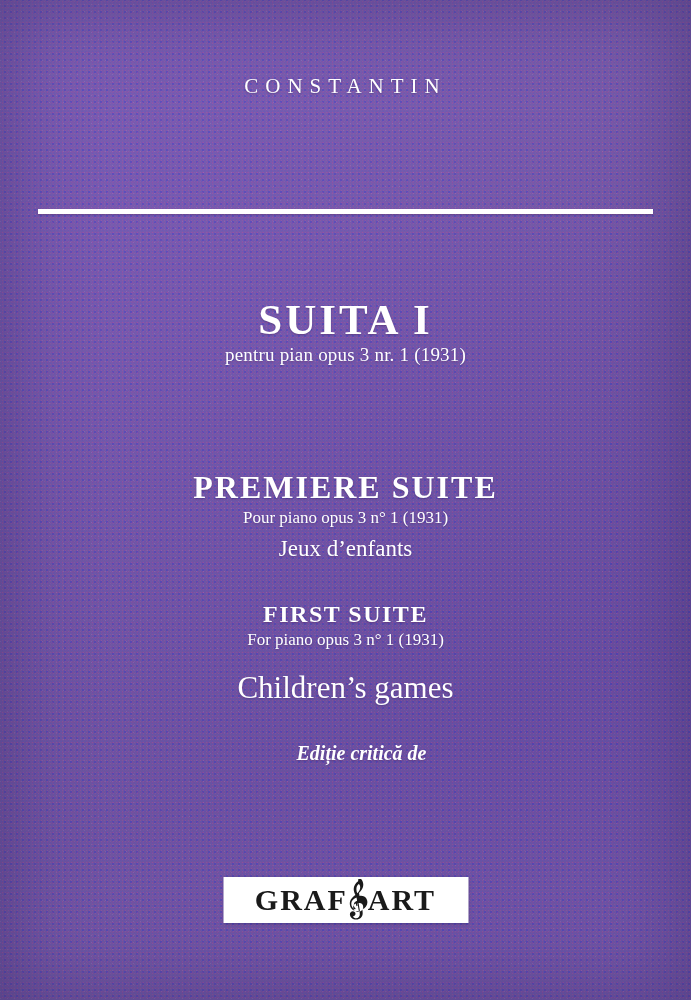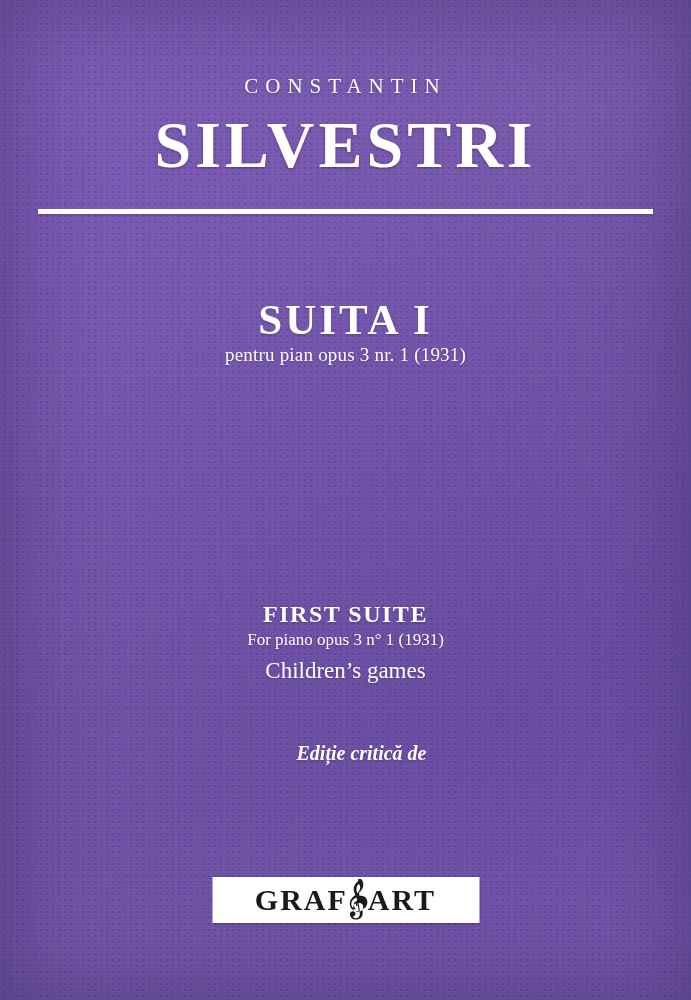--- a/index.html
+++ b/index.html
@@ -127,21 +127,21 @@
   
   #block-fr { top: 470px; }
   #block-fr .title { font-size: 32px; letter-spacing: 2px; line-height: 1.1; }
   #block-fr .sub { font-size: 17px; margin-top: 3px; }
   #block-fr .subtitle { font-size: 23px; margin-top: 8px; }
 
   
   #block-en { top: 601px; }
   #block-en .title { font-size: 24px; letter-spacing: 1.5px; line-height: 1.1; }
   #block-en .sub { font-size: 17px; margin-top: 3px; }
-  #block-en .subtitle { font-size: 23px; margin-top: 8px; }
+  #block-en .subtitle { font-size: 31px; margin-top: 20px; }
 
   .editor {
     position: absolute;
     top: 742px;
     left: 0;
     right: 0;
     margin-left: 32px;
   }
   .editor .line1 {
     font-size: 20px;
@@ -153,21 +153,21 @@
     font-size: 21px;
     margin-top: 4px;
     text-shadow: 0 1px 2px rgba(40,20,70,0.3);
   }
 
   .logo {
     position: absolute;
     left: 50%;
     transform: translateX(-50%);
     top: 877px;
-    width: 267px;
+    width: 245px;
     height: 46px;
     background: #ffffff;
     display: flex;
     align-items: center;
     justify-content: center;
     box-shadow: 0 1px 3px rgba(40,20,70,0.35);
   }
   .logo-text {
     position: relative;
     color: #1a1a1a;
@@ -195,29 +195,33 @@
 <body>
 
 <div class="cover">
   <div class="noise"></div>
   <div class="noise2"></div>
   <div class="vignette"></div>
 
   <div class="content">
 
     <div class="composer-first">CONSTANTIN</div>
-    <div class="composer-last">SILVESTRI</div>
 
     <div class="rule"></div>
 
     <div class="block" id="block-ro">
       <div class="title">SUITA I</div>
       <div class="sub">pentru pian opus 3 nr. 1 (1931)</div>
     </div>
 
+    <div class="block" id="block-fr">
+      <div class="title">PREMIERE SUITE</div>
+      <div class="sub">Pour piano opus 3 n° 1 (1931)</div>
+      <div class="subtitle">Jeux d’enfants</div>
+    </div>
 
     <div class="block" id="block-en">
       <div class="title">FIRST SUITE</div>
       <div class="sub">For piano opus 3 n° 1 (1931)</div>
       <div class="subtitle">Children’s games</div>
     </div>
 
     <div class="editor">
       <div class="line1">Ediție critică de</div>
     </div>

